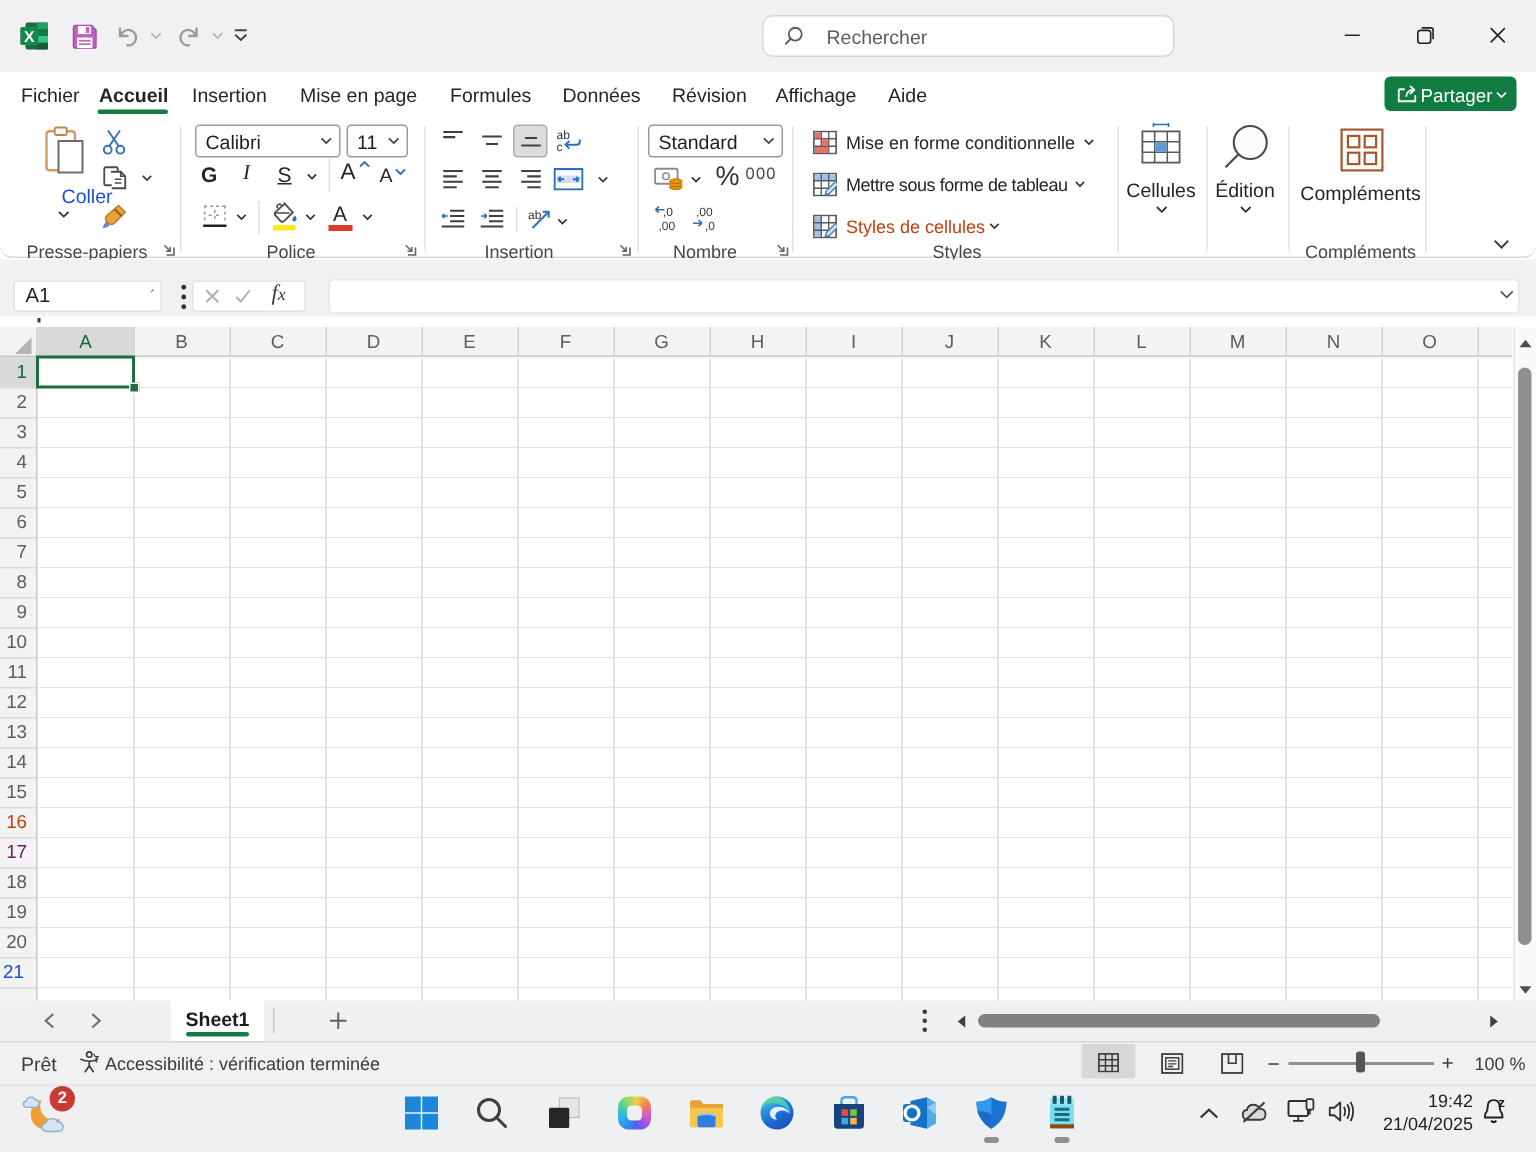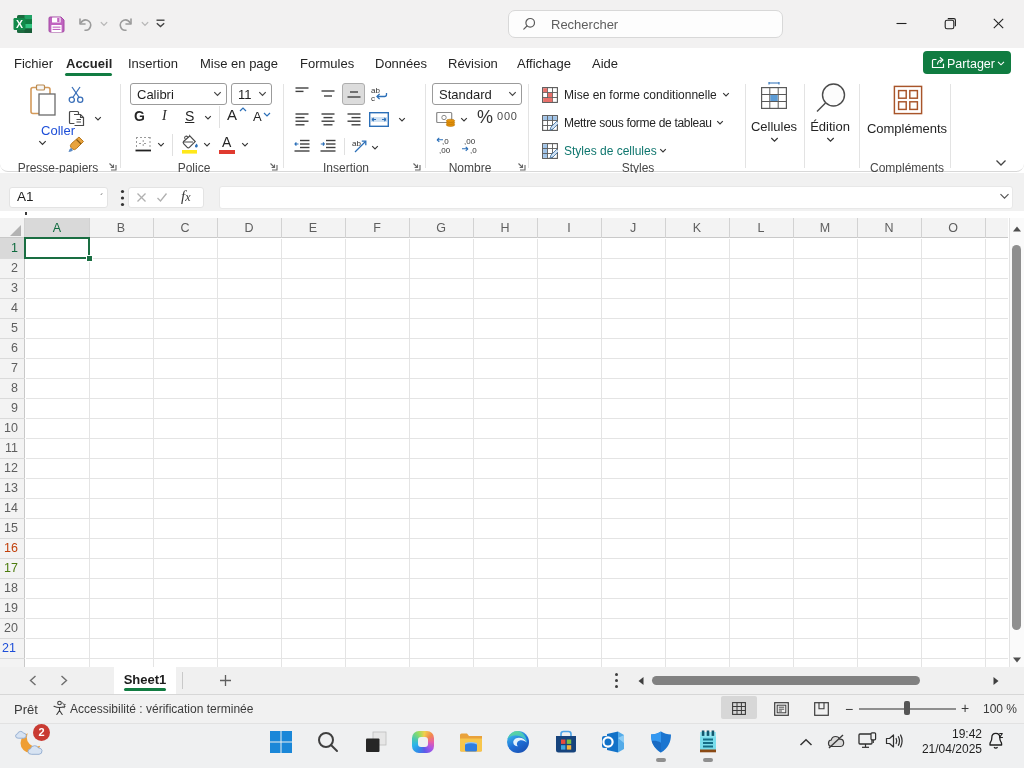--- a/index.html
+++ b/index.html
@@ -363,21 +363,21 @@
 
 <svg class="abs" style="left:542px;top:143px" width="16" height="16" viewBox="0 0 16 16">
  <rect x="0.6" y="0.6" width="14.8" height="14.8" fill="#fff" stroke="#5a5a5a" stroke-width="1.1"></rect>
  <rect x="1.2" y="1.2" width="4.2" height="13.6" fill="#9fc3e8"></rect>
  <line x1="5.5" y1="0.6" x2="5.5" y2="15.4" stroke="#5a5a5a" stroke-width="0.9"></line>
  <line x1="10.5" y1="0.6" x2="10.5" y2="15.4" stroke="#5a5a5a" stroke-width="0.9"></line>
  <line x1="0.6" y1="5.5" x2="15.4" y2="5.5" stroke="#5a5a5a" stroke-width="0.9"></line>
  <line x1="0.6" y1="10.5" x2="15.4" y2="10.5" stroke="#5a5a5a" stroke-width="0.9"></line>
  <path d="M15 6 L9 12 L8 15 L11 14 L16.5 8.5" fill="#cfe1f3" stroke="#4a78a8" stroke-width="0.9"></path>
 </svg>
-<div class="abs" style="left:564px;top:144px;font-size:12px;color:#0f766e;text-align:center;">Styles de cellules</div>
+<div class="abs" style="left:564px;top:144px;font-size:12px;color:#c2410c;text-align:center;">Styles de cellules</div>
 <svg class="abs" style="left:659px;top:148px" width="8" height="6" viewBox="0 0 8 6">
       <path d="M1.2 1.2 L4 4 L6.8 1.2" fill="none" stroke="#333" stroke-width="1.1"></path>
     </svg>
 
 <svg class="abs" style="left:759px;top:82px" width="30" height="28" viewBox="0 0 30 28">
  <path d="M10 1 L20 1 M10 0 L10 2.6 M20 0 L20 2.6" stroke="#2b6fb8" stroke-width="1.1" fill="none"></path>
  <rect x="2.6" y="5.6" width="24.8" height="20.8" fill="#fff" stroke="#5a5a5a" stroke-width="1.2"></rect>
  <line x1="10.8" y1="5.6" x2="10.8" y2="26.4" stroke="#5a5a5a" stroke-width="1"></line>
  <line x1="19.2" y1="5.6" x2="19.2" y2="26.4" stroke="#5a5a5a" stroke-width="1"></line>
  <line x1="2.6" y1="12.5" x2="27.4" y2="12.5" stroke="#5a5a5a" stroke-width="1"></line>
@@ -496,21 +496,21 @@
 <div class="abs" style="left:0;top:461px;width:18px;text-align:right;font-size:12.5px;color:#5e5e5e;">12</div>
 <div class="abs" style="left:0;top:478px;width:25px;height:1px;background:#dadada;"></div>
 <div class="abs" style="left:0;top:481px;width:18px;text-align:right;font-size:12.5px;color:#5e5e5e;">13</div>
 <div class="abs" style="left:0;top:498px;width:25px;height:1px;background:#dadada;"></div>
 <div class="abs" style="left:0;top:501px;width:18px;text-align:right;font-size:12.5px;color:#5e5e5e;">14</div>
 <div class="abs" style="left:0;top:518px;width:25px;height:1px;background:#dadada;"></div>
 <div class="abs" style="left:0;top:521px;width:18px;text-align:right;font-size:12.5px;color:#5e5e5e;">15</div>
 <div class="abs" style="left:0;top:538px;width:25px;height:1px;background:#dadada;"></div>
 <div class="abs" style="left:0;top:541px;width:18px;text-align:right;font-size:12.5px;color:#c2410c;">16</div>
 <div class="abs" style="left:0;top:558px;width:25px;height:1px;background:#dadada;"></div>
-<div class="abs" style="left:0;top:561px;width:18px;text-align:right;font-size:12.5px;color:#4d7c0f;">17</div>
+<div class="abs" style="left:0;top:561px;width:18px;text-align:right;font-size:12.5px;color:#701a75;">17</div>
 <div class="abs" style="left:0;top:578px;width:25px;height:1px;background:#dadada;"></div>
 <div class="abs" style="left:0;top:581px;width:18px;text-align:right;font-size:12.5px;color:#5e5e5e;">18</div>
 <div class="abs" style="left:0;top:598px;width:25px;height:1px;background:#dadada;"></div>
 <div class="abs" style="left:0;top:601px;width:18px;text-align:right;font-size:12.5px;color:#5e5e5e;">19</div>
 <div class="abs" style="left:0;top:618px;width:25px;height:1px;background:#dadada;"></div>
 <div class="abs" style="left:0;top:621px;width:18px;text-align:right;font-size:12.5px;color:#5e5e5e;">20</div>
 <div class="abs" style="left:0;top:638px;width:25px;height:1px;background:#dadada;"></div>
 <div class="abs" style="left:0;top:641px;width:18px;text-align:center;font-size:12.5px;color:#1d4ed8;">21</div>
 <div class="abs" style="left:0;top:658px;width:25px;height:1px;background:#dadada;"></div>
 <div class="abs" style="left:26px;top:239px;width:982px;height:428px;

